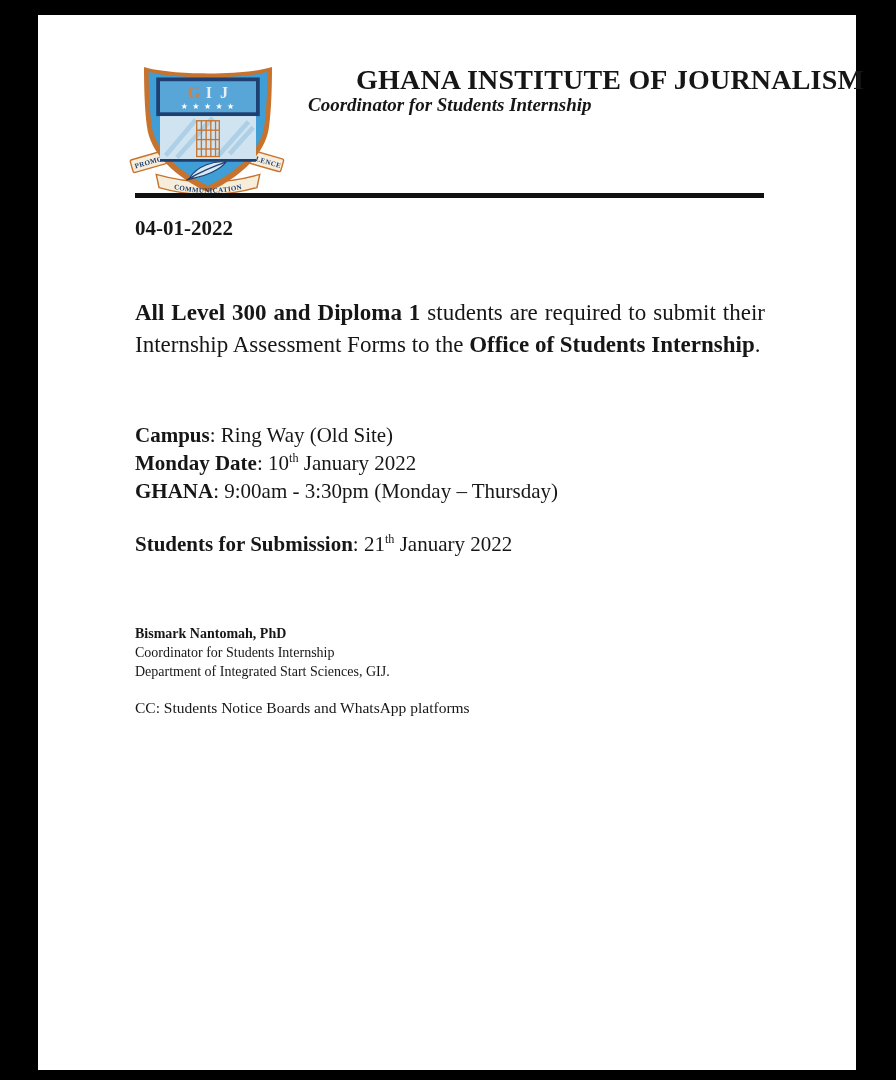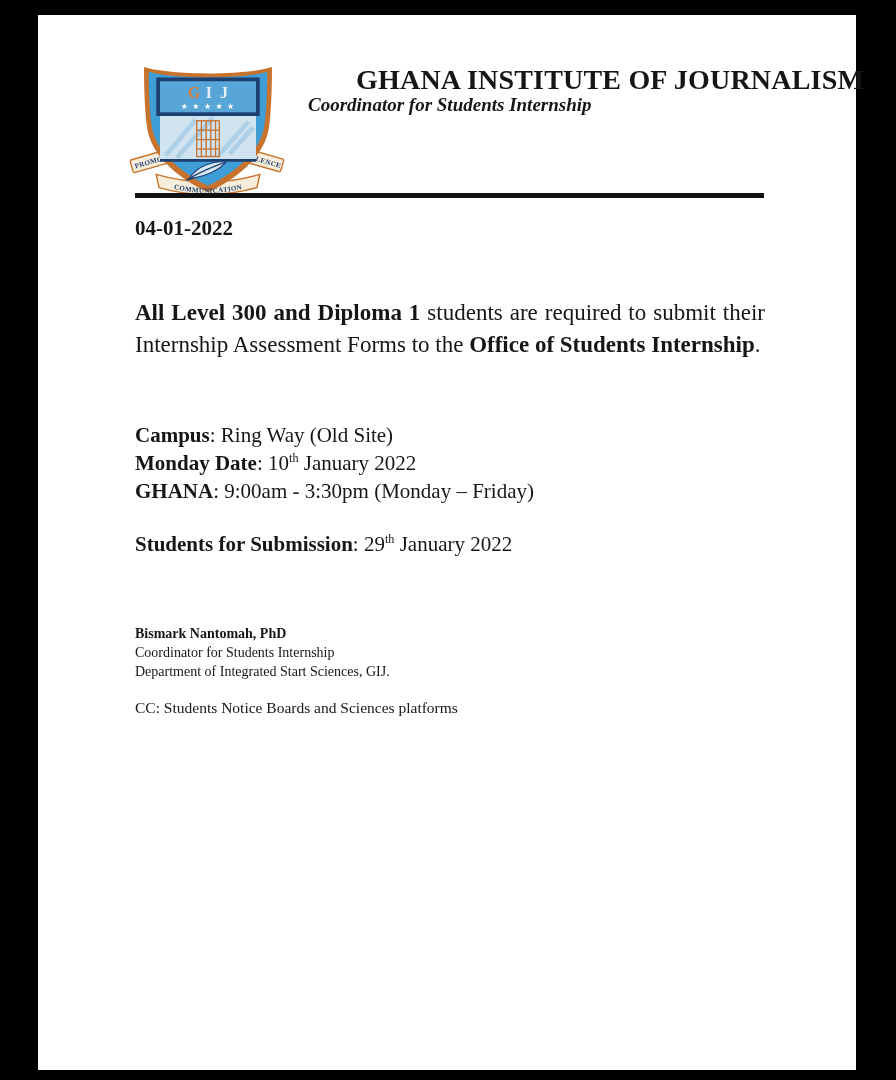--- a/index.html
+++ b/index.html
@@ -116,26 +116,26 @@
 
   <div class="title-block">
     <div class="notice-date">04-01-2022</div>
   </div>
 
   <p class="body-par"><span class="b">All Level 300 and Diploma 1</span><span> students are required to submit their Internship Assessment Forms to the </span><span class="b">Office of Students Internship</span><span>.</span></p>
 
   <div class="details">
     <div><span class="b">Campus</span><span>: Ring Way (Old Site)</span></div>
     <div><span class="b">Monday Date</span><span>: 10</span><sup>th</sup><span> January 2022</span></div>
-    <div><span class="b">GHANA</span><span>: 9:00am - 3:30pm (Monday – Friday)</span></div>
+    <div><span class="b">GHANA</span><span>: 9:00am - 3:30pm (Monday – Thursday)</span></div>
   </div>
 
-  <div class="deadline"><span class="b">Students for Submission</span><span>: 29</span><sup>th</sup><span> January 2022</span></div>
+  <div class="deadline"><span class="b">Students for Submission</span><span>: 21</span><sup>th</sup><span> January 2022</span></div>
 
   <div class="signature">
     <div class="b">Bismark Nantomah, PhD</div>
     <div>Coordinator for Students Internship</div>
     <div>Department of Integrated Start Sciences, GIJ.</div>
   </div>
 
-  <div class="cc">CC: Students Notice Boards and Sciences platforms</div>
+  <div class="cc">CC: Students Notice Boards and WhatsApp platforms</div>
 
 </div>
 
 </body></html>

